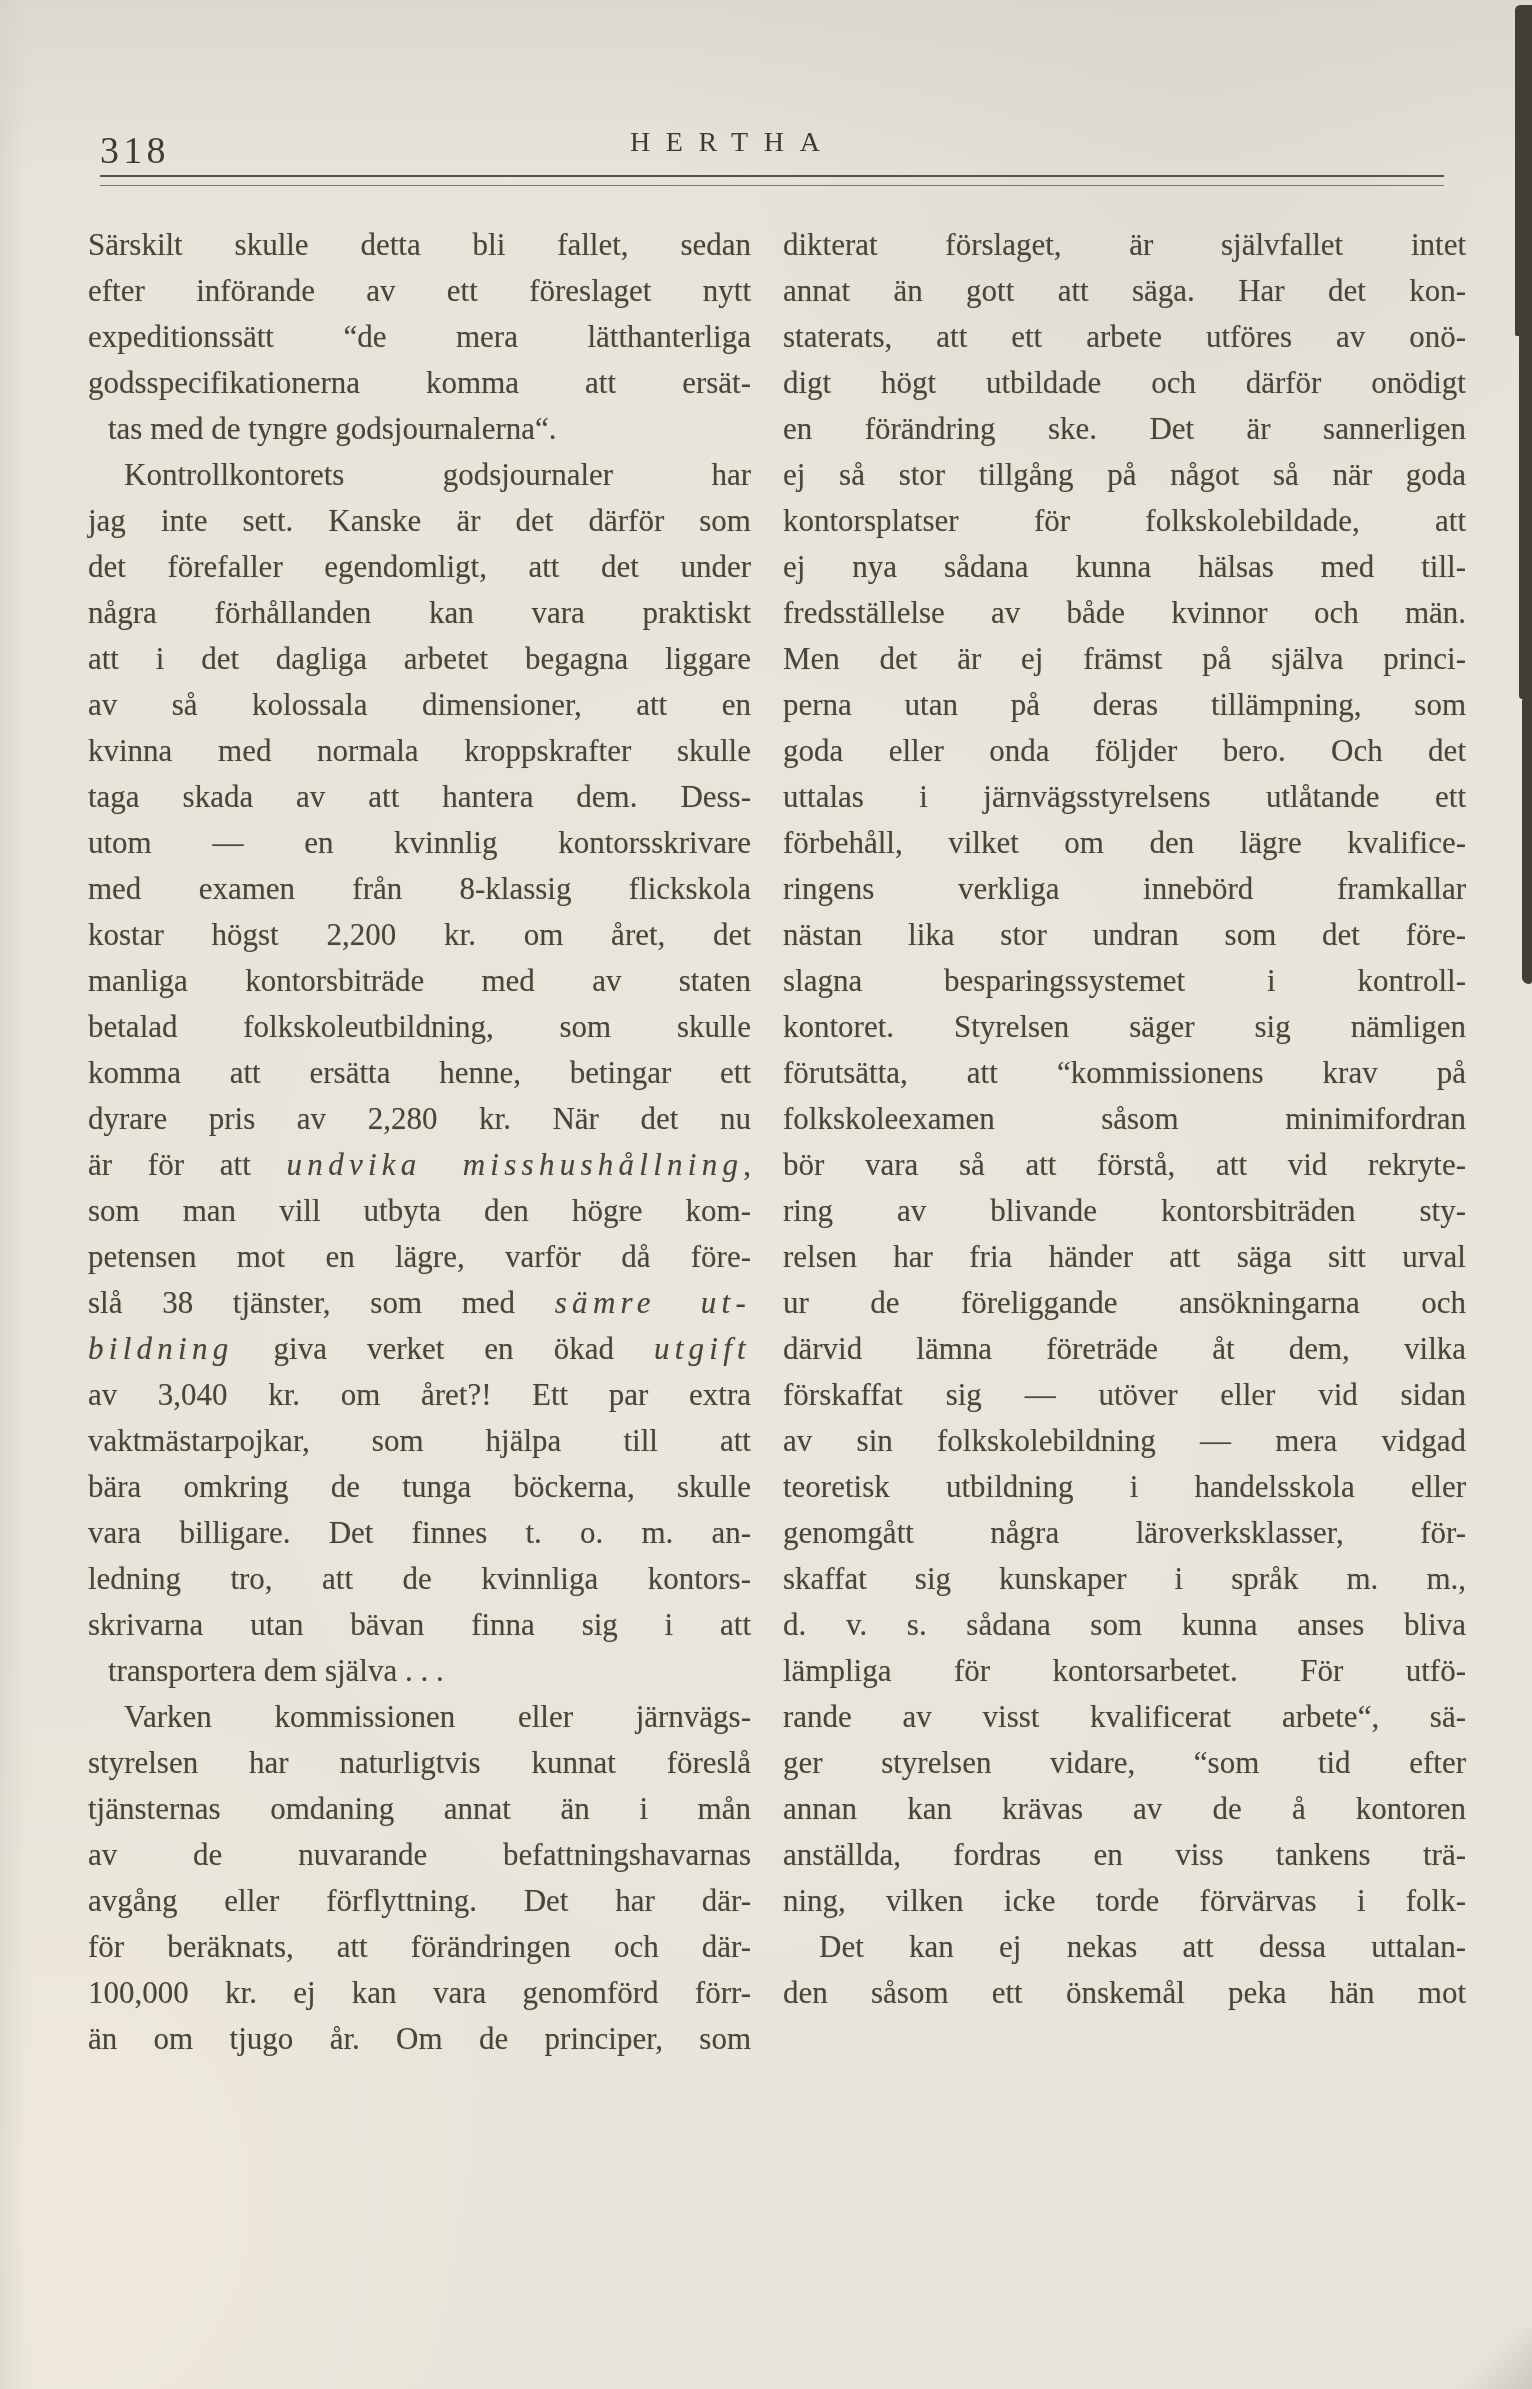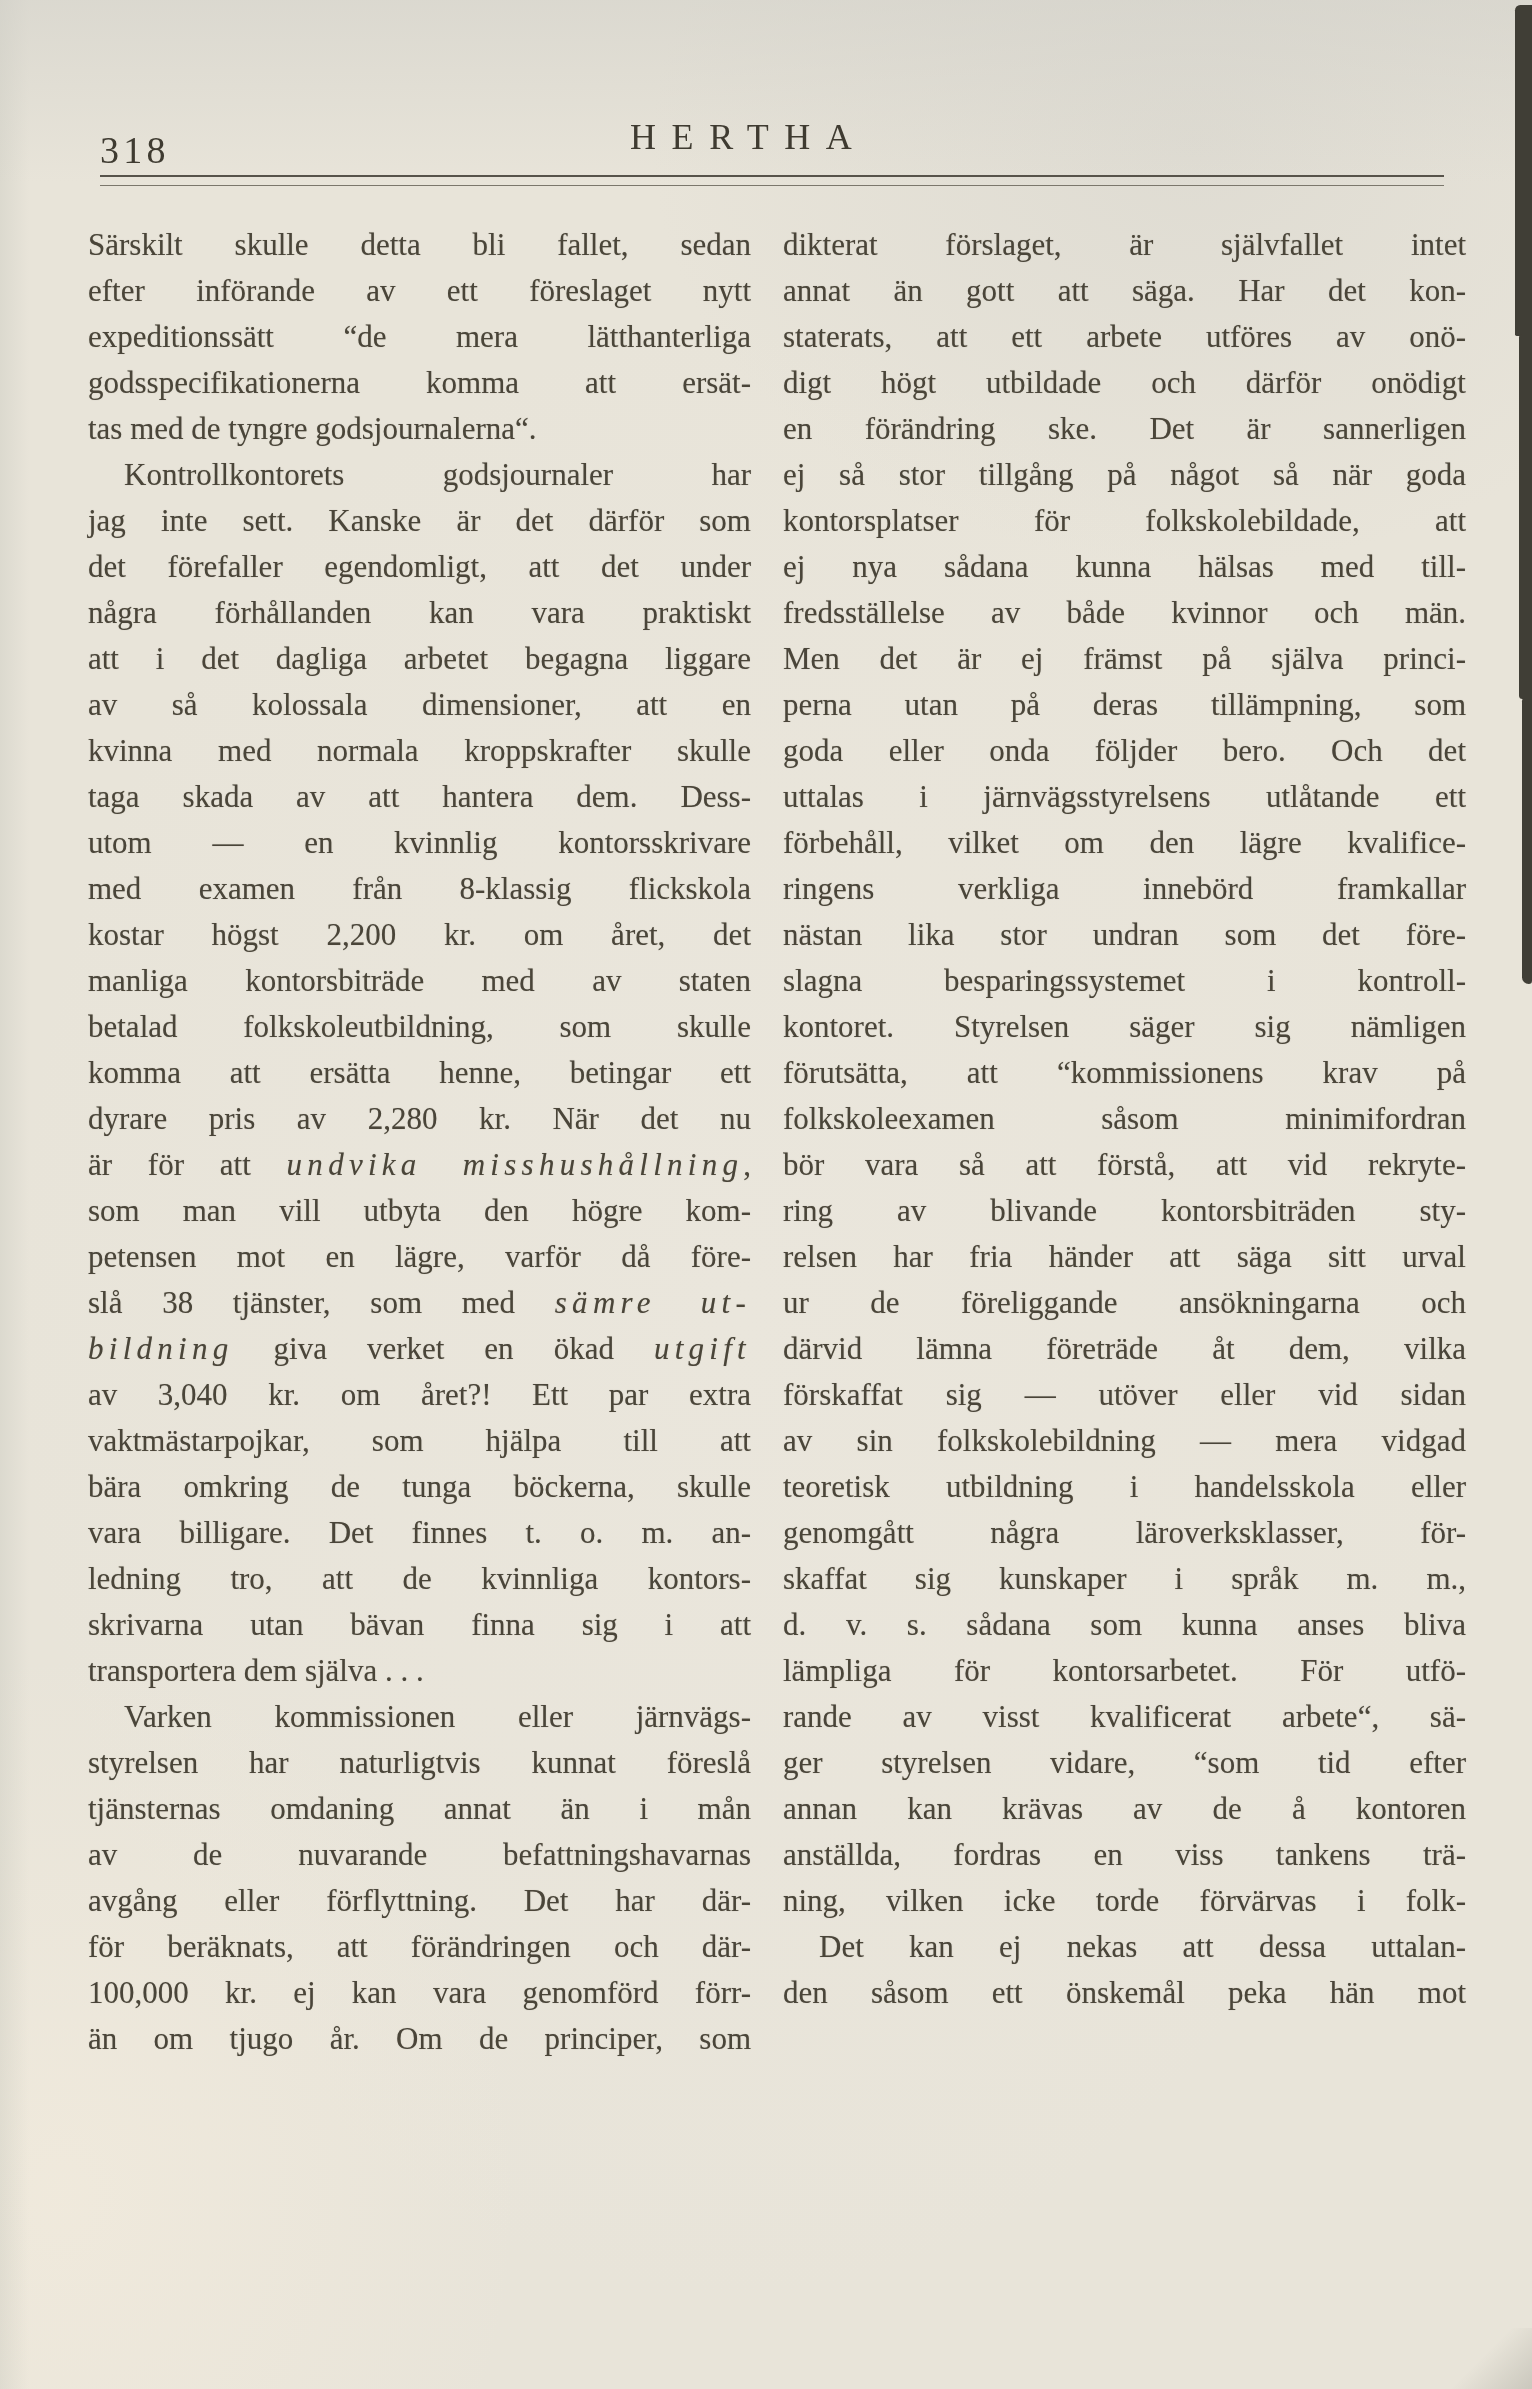--- a/index.html
+++ b/index.html
@@ -23,37 +23,37 @@
       linear-gradient(90deg, rgba(190,192,182,0.30), rgba(190,192,182,0) 29px),
       radial-gradient(779px 606px at 78% 6%, rgba(205,204,198,0.35), transparent 70%),
       radial-gradient(658px 779px at 4% 92%, rgba(242,235,221,0.75), transparent 70%),
       radial-gradient(952px 1299px at 48% 55%, rgba(236,232,223,0.5), transparent 78%);
   }
   .pagenum{
     position:absolute;left:100px;top:128px;
     font-size:38px;letter-spacing:4.3px;color:var(--ink-dark);
   }
   .journal-title{
-    position:absolute;left:630px;top:116px;
-    font-size:36px;letter-spacing:15.6px;color:var(--ink-dark);
+    position:absolute;left:630px;top:126px;
+    font-size:28px;letter-spacing:15.6px;color:var(--ink-dark);
   }
   .rule{
     position:absolute;left:100px;top:175px;width:1344px;height:7.8px;
     border-top:2.6px solid var(--rule);
     border-bottom:1.7px solid #7b776c;
   }
   .col{
     position:absolute;top:222px;
     font-size:31px;line-height:46px;
     text-shadow:0 0 0.9px rgba(70,65,55,0.35);
   }
   .col-left{left:88px;width:663px;}
   .col-right{left:783px;width:683px;}
   .line{text-align:justify;text-align-last:justify;}
-  .line.end{text-align:left;text-align-last:left;}
+  .line.end{text-align:left;text-align-last:left;margin-left:20px;}
   .line.ind{text-indent:36px;}
   .sp{letter-spacing:0.17em;font-style:italic;}
   .scan-band-1{position:absolute;right:0;top:5.2px;width:17.3px;height:331px;background:var(--band);border-radius:5.2px 0 0 1.7px;}
   .scan-band-2{position:absolute;right:0;top:334px;width:13px;height:365px;background:var(--band);border-radius:3.5px 0 0 3.5px;}
   .scan-band-3{position:absolute;right:0;top:698px;width:10.4px;height:286px;background:var(--band);border-radius:4.3px 0 4.3px 8.7px;}
   .corner-smudge{
     position:absolute;right:0;bottom:0;width:121px;height:61px;
     background:linear-gradient(135deg, transparent 55%, rgba(178,176,166,0.55));
   }
 </style>

